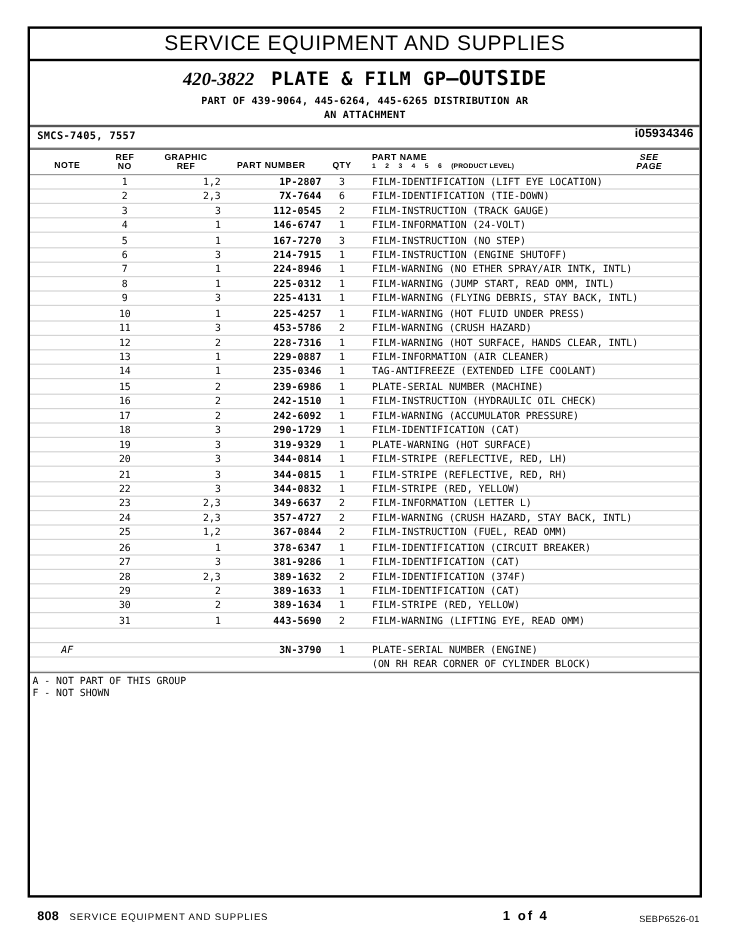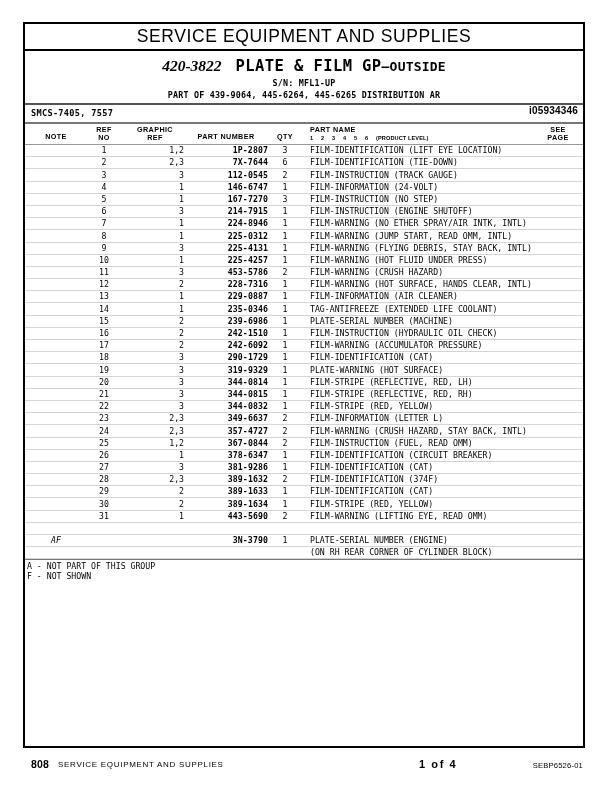--- a/index.html
+++ b/index.html
@@ -66,21 +66,21 @@
   }
   .gt-gap { display: inline-block; width: 14px; }
   .gt-name {
     font-family: "DejaVu Sans Mono", monospace;
     font-size: 15.5px;
     font-weight: bold;
     letter-spacing: 0.4px;
   }
   .gt-suffix {
     font-family: "DejaVu Sans Mono", monospace;
-    font-size: 13px;
+    font-size: 17px;
     font-weight: bold;
     letter-spacing: 0.2px;
   }
   .sub-line {
     font-family: "DejaVu Sans Mono", monospace;
     font-size: 8.4px;
     font-weight: bold;
     letter-spacing: 0.2px;
     line-height: 11.5px;
     white-space: nowrap;
@@ -125,21 +125,21 @@
     letter-spacing: 0.4px;
     text-align: center;
     line-height: 8.2px;
   }
   #ch-note     { left: 5px;   width: 52px; top: 9px; }
   #ch-refno    { left: 57px;  width: 44px; top: 2px; }
   #ch-graphic  { left: 101px; width: 58px; top: 2px; }
   #ch-partnum  { left: 159px; width: 84px; top: 9px; }
   #ch-qty      { left: 243px; width: 34px; top: 9px; }
   #ch-partname { left: 285px; width: auto; top: 2px; text-align: left; }
-  #ch-seepage  { right: 5px;  width: 40px; top: 2px; }
+  #ch-seepage  { right: 22px;  width: 40px; top: 2px; font-style: italic; }
   .ch-levels {
     position: absolute;
     left: 285px;
     top: 11px;
     font-family: "Liberation Sans", sans-serif;
     font-size: 5.6px;
     font-weight: bold;
     letter-spacing: 0.2px;
     white-space: nowrap;
   }
@@ -234,22 +234,22 @@
 <div id="page-frame">
 
   <div id="title-band">
     <div id="doc-title">SERVICE EQUIPMENT AND SUPPLIES</div>
   </div>
 
   <div id="group-head">
     <div id="group-title-line">
       <span class="gt-num">420-3822</span><span class="gt-gap"></span><span class="gt-name">PLATE &amp; FILM GP</span><span class="gt-suffix">–OUTSIDE</span>
     </div>
-    <div class="sub-line">S/N: MFL1-UP</div>
     <div class="sub-line">PART OF 439-9064, 445-6264, 445-6265 DISTRIBUTION AR</div>
+    <div class="sub-line">AN ATTACHMENT</div>
   </div>
 
   <div id="smcs-row">
     <div id="smcs-code">SMCS-7405, 7557</div>
     <div id="doc-ref-id">i05934346</div>
   </div>
 
   <div id="col-head">
     <div class="ch" id="ch-note">NOTE</div>
     <div class="ch" id="ch-refno">

